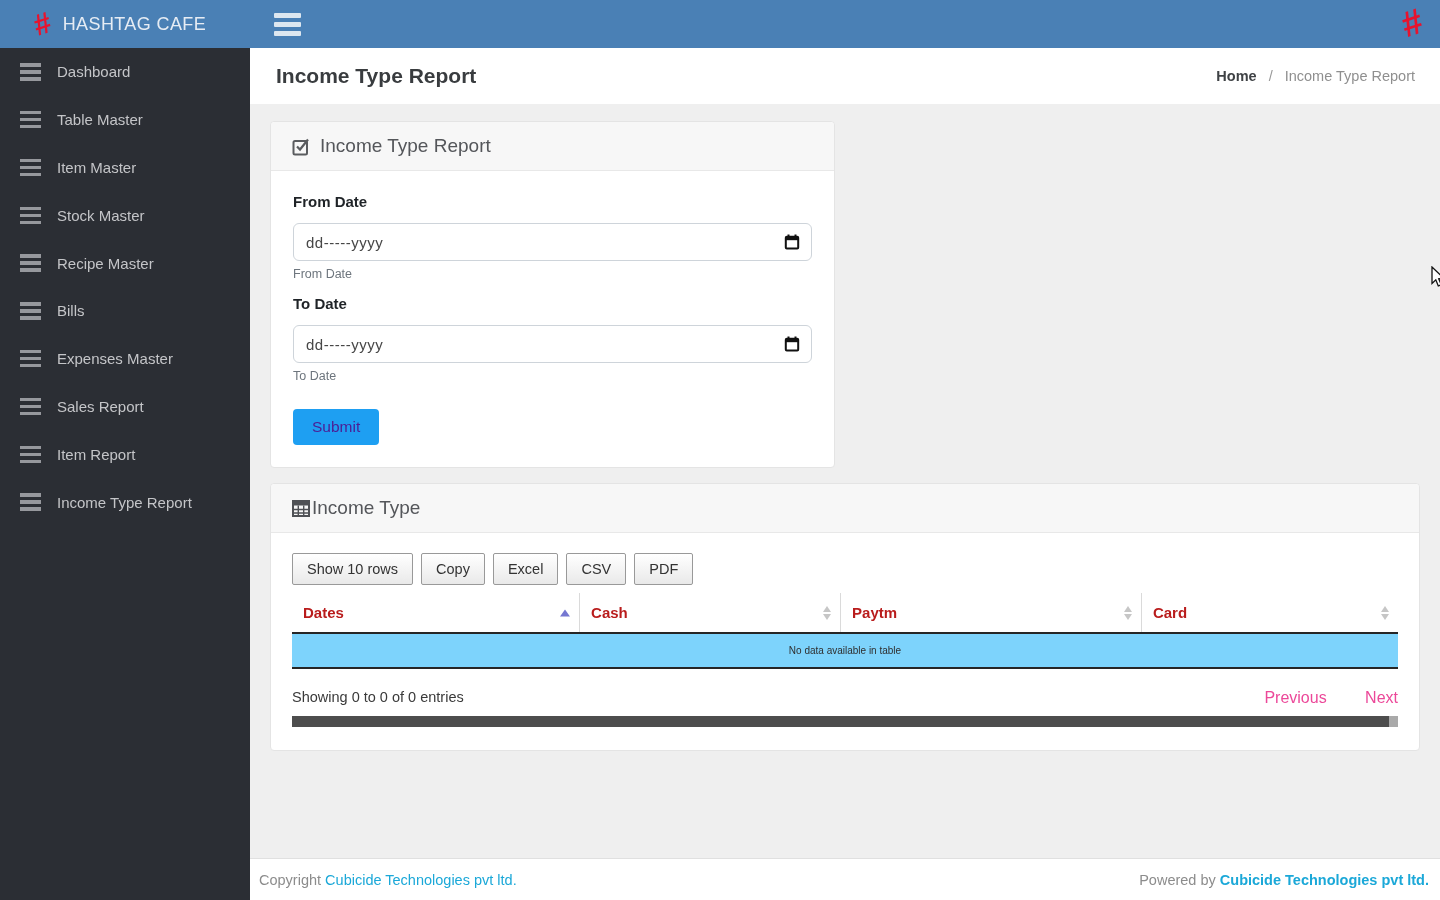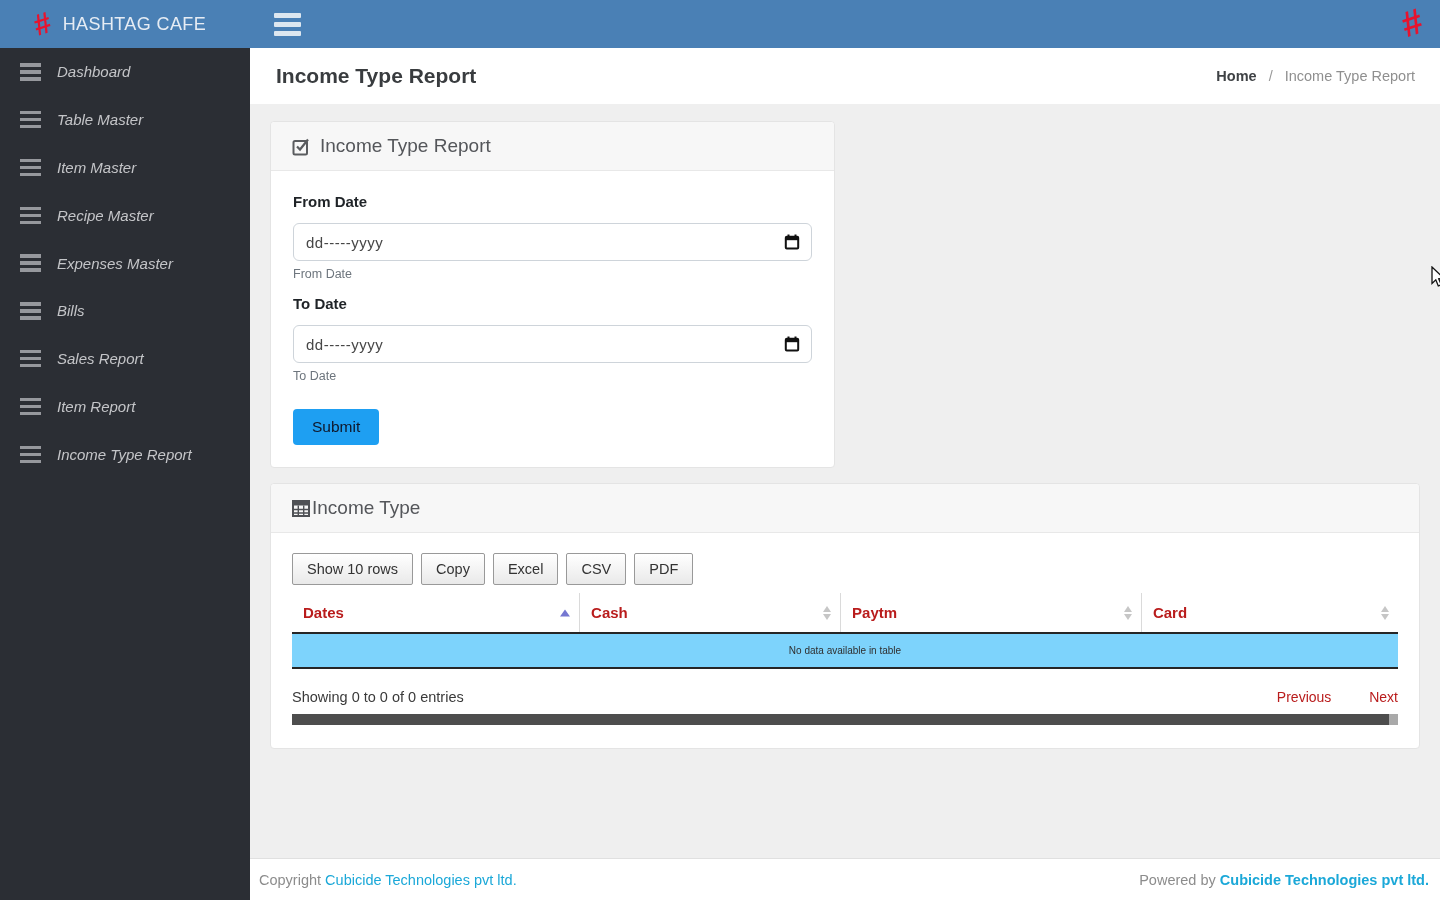--- a/index.html
+++ b/index.html
@@ -12,21 +12,21 @@
   .hash-logo { color:#e8132e; font-weight:800; font-size:30px; line-height:1; transform:rotate(-18deg); display:inline-block; }
   .brand-text { color:#e6ecf4; font-size:18px; letter-spacing:.4px; margin-left:12px; font-weight:400; }
   .topbar-burger { margin-left:20px; background:none; border:none; cursor:pointer; padding:4px; }
   .topbar-burger i { display:block; width:27px; height:5px; background:#dde7f0; margin:4px 0; border-radius:1px; }
   .topbar-right-logo { position:absolute; right:18px; top:2px; color:#e8132e; font-weight:800; font-size:36px; transform:rotate(-18deg); }
 
   
   .sidebar { position:absolute; top:48px; left:0; bottom:0; width:250px; background:#2b2e34; }
   .side-item { display:flex; align-items:center; height:47.8px; padding-left:20px; cursor:pointer; }
   .tribar i { display:block; width:21px; height:3.5px; background:#96989d; margin:3.5px 0; }
-  .side-label { color:#c4c5c8; font-size:15px; margin-left:16px;font-style:italic; }
+  .side-label { color:#c4c5c8; font-size:15px; margin-left:16px; }
 
   
   .main { position:absolute; top:48px; left:250px; right:0; bottom:0; display:flex; flex-direction:column; }
   .content-header { background:#fff; height:56px; flex:0 0 56px; display:flex; align-items:center; justify-content:space-between; padding:0 25px 0 26px; }
   .page-title { font-size:21px; font-weight:600; color:#393c3f; }
   .breadcrumb { font-size:14.5px; color:#8f8f8f; }
   .breadcrumb .bc-home { color:#3f4245; font-weight:600; cursor:pointer; }
   .breadcrumb .bc-sep { margin:0 8px; color:#9a9a9a; }
 
   .content-body { flex:1; background:#efefef; padding:17px 20px; overflow:hidden; }
@@ -38,21 +38,21 @@
   .card-header svg { flex:0 0 auto; }
 
   .filter-card { width:565px; }
   .filter-body { padding:22px; }
   .field-label { font-size:15px; font-weight:700; color:#1f2327; margin-bottom:13px; }
   .input-wrap { position:relative; }
   .date-input { width:100%; height:38px; border:1px solid #ced4da; border-radius:6px; padding:0 34px 0 12px; font-size:15px; font-family:"Liberation Sans",sans-serif; color:#333; background:#fff; }
   .date-input::placeholder { color:#474747; opacity:1; letter-spacing:.5px; }
   .cal-icon { position:absolute; right:12px; top:50%; transform:translateY(-50%); line-height:0; cursor:pointer; }
   .helper { font-size:12.5px; color:#6d757d; margin:6px 0 14px; }
-  .submit-btn { margin-top:12px; background:#1e9ff2; color:#0f172a; border:none; border-radius:4px; font-size:15.5px; padding:9px 19px; cursor:pointer; font-family:"Liberation Sans",sans-serif; }
+  .submit-btn { margin-top:12px; background:#1e9ff2; color:#4c1d95; border:none; border-radius:4px; font-size:15.5px; padding:9px 19px; cursor:pointer; font-family:"Liberation Sans",sans-serif; }
 
   .table-card { margin-top:15px; width:100%; }
   .table-body { padding:20px 21px 23px; }
   .dt-toolbar { display:flex; align-items:center; justify-content:space-between; margin-bottom:8px; }
   .dt-buttons { display:flex;justify-content:center; }
   .dt-btn { margin-right:8px; padding:7px 14px; font-size:14.5px; color:#333; border:1px solid #999; border-radius:2px; background:linear-gradient(to bottom,#ffffff 0%,#e9e9e9 100%); cursor:pointer; font-family:"Liberation Sans",sans-serif; }
   .dt-search { display:flex; align-items:center; }
   .dt-search label { font-size:15px; font-weight:600; color:#2e2e2e; margin-right:7px; }
   .dt-search input { width:177px; height:27px; border:2px solid #4c4c4c; background:#fff; padding:0 6px; font-family:"Liberation Sans",sans-serif; }
 
@@ -61,21 +61,21 @@
   table.datatable thead th + th { border-left:1px solid #dadada; }
   .col-dates { width:26%; } .col-cash { width:23.6%; } .col-paytm { width:27.2%; } .col-card { width:23.2%; }
   .sort-ind { position:absolute; right:9px; top:50%; transform:translateY(-50%); display:flex; flex-direction:column; align-items:center; }
   .tri-up { width:0; height:0; border-left:4.5px solid transparent; border-right:4.5px solid transparent; border-bottom:6px solid #c6c6c6; }
   .tri-down { width:0; height:0; border-left:4.5px solid transparent; border-right:4.5px solid transparent; border-top:6px solid #c6c6c6; margin-top:2px; }
   .tri-active { border-bottom-color:#7577d1; border-left-width:5px; border-right-width:5px; border-bottom-width:7px; }
   td.empty-cell { background:#7dd3fc; text-align:center; font-size:10px; color:#2f2f2f; padding:11px; border-bottom:2px solid #262626; }
 
   .dt-info-row { display:flex; align-items:flex-start; justify-content:space-between; margin-top:20px; }
   .dt-info { font-size:14.5px; color:#3a3a3a; }
-  .dt-paging { font-size:14px; color:#b91c1c; }
+  .dt-paging { font-size:16px; color:#ec4899; }
   .page-link { cursor:pointer; margin-left:34px; }
   .hscroll { margin-top:9px; height:11px; background:#a9a9a9; position:relative; }
   .hscroll-thumb { position:absolute; left:0; top:0; bottom:0; width:calc(100% - 9px); background:#4d4d4d; cursor:grab; }
 
   
   .footer { flex:0 0 42px; background:#fff; border-top:1px solid #e0e0e0; display:flex; align-items:center; justify-content:space-between; padding:0 11px 0 9px; font-size:14.5px; color:#8c8c8c; }
   .footer a { color:#1ba8d8; text-decoration:none; cursor:pointer; }
   .powered b a, .footer .bold-link { font-weight:700; }
 
   
@@ -119,37 +119,45 @@
         <i></i>
       </span>
     <span class="side-label">Item Master</span>
   </div>
   <div class="side-item">
     <span class="tribar">
         <i></i>
         <i></i>
         <i></i>
       </span>
+    <span class="side-label">Stock Master</span>
+  </div>
+  <div class="side-item">
+    <span class="tribar">
+        <i></i>
+        <i></i>
+        <i></i>
+      </span>
     <span class="side-label">Recipe Master</span>
   </div>
   <div class="side-item">
     <span class="tribar">
         <i></i>
         <i></i>
         <i></i>
       </span>
+    <span class="side-label">Bills</span>
+  </div>
+  <div class="side-item">
+    <span class="tribar">
+        <i></i>
+        <i></i>
+        <i></i>
+      </span>
     <span class="side-label">Expenses Master</span>
-  </div>
-  <div class="side-item">
-    <span class="tribar">
-        <i></i>
-        <i></i>
-        <i></i>
-      </span>
-    <span class="side-label">Bills</span>
   </div>
   <div class="side-item">
     <span class="tribar">
         <i></i>
         <i></i>
         <i></i>
       </span>
     <span class="side-label">Sales Report</span>
   </div>
   <div class="side-item">

